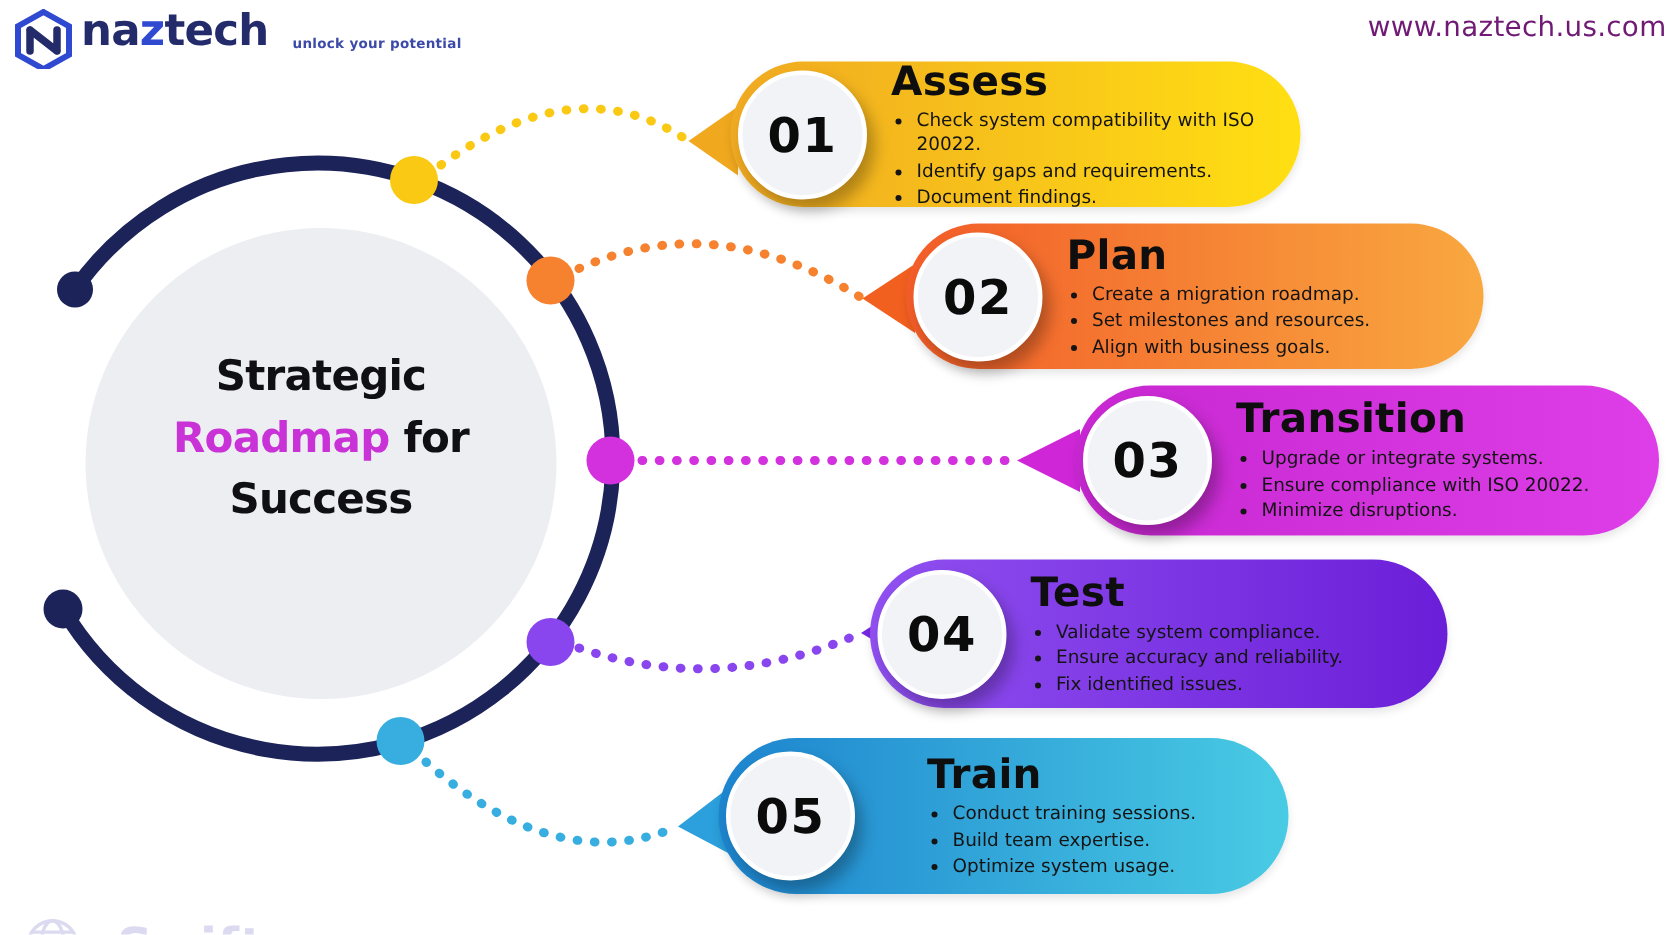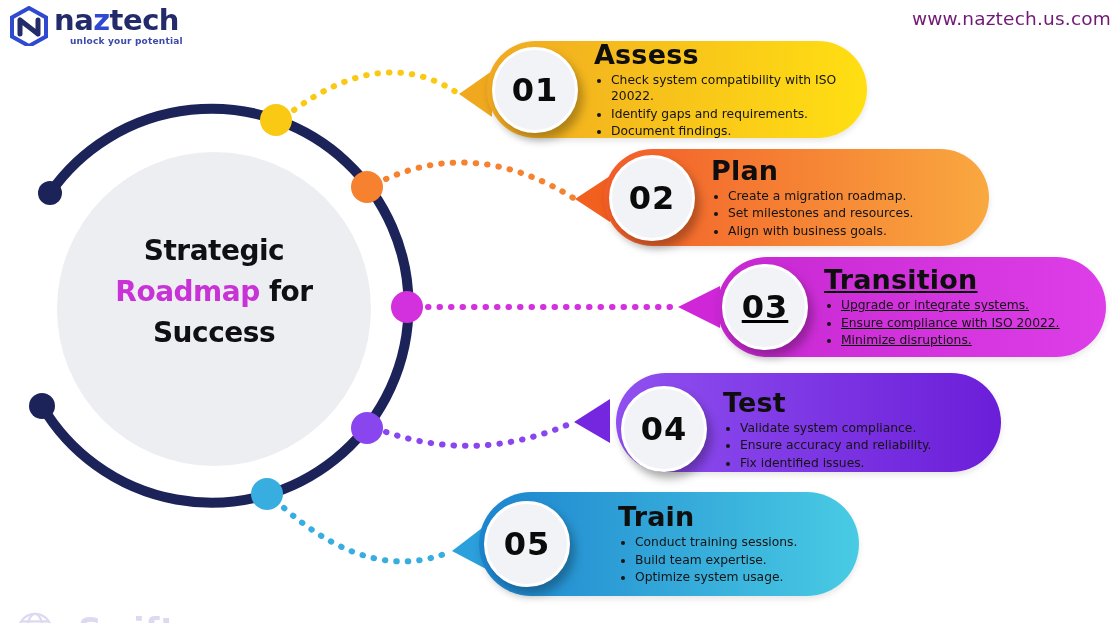--- a/index.html
+++ b/index.html
@@ -4,21 +4,21 @@
 <style>
   html,body{margin:0;padding:0;}
   body{
     width:1113px;height:623px;position:relative;overflow:hidden;
     background:#ffffff;font-family:"DejaVu Sans","Liberation Sans",sans-serif;
   }
   #canvas{position:absolute;left:0;top:0;width:1113px;height:623px;}
 
   
   .brand{position:absolute;left:8px;top:6px;display:flex;align-items:flex-start;gap:4px;}
-  .brand-text{display:flex;flex-direction:column;line-height:1;}
+  .brand-text{display:flex;flex-direction:row;line-height:1;}
   .brand-name{font-size:29px;font-weight:bold;letter-spacing:-0.5px;color:#232B6B;}
   .brand-name .mid{color:#2F49D1;}
   .brand-tagline{font-size:9px;font-weight:bold;color:#3B49A8;align-self:flex-end;margin-top:2px;letter-spacing:0.2px;margin-left:16px;}
   .website{position:absolute;right:2px;top:8px;font-size:18.5px;color:#701a75;letter-spacing:0.2px;}
 
   
   .center-title{
     position:absolute;left:44px;top:230px;width:340px;text-align:center;
     font-size:28px;font-weight:bold;color:#101014;line-height:1.47;letter-spacing:-0.5px;
   }
@@ -115,35 +115,35 @@
   <div class="pill-content">
     <h3 class="pill-title">Plan</h3>
     <ul class="pill-bullets">
       <li>Create a migration roadmap.</li>
       <li>Set milestones and resources.</li>
       <li>Align with business goals.</li>
     </ul>
   </div>
 </div>
 
-<div class="pill" style="left: 717px; top: 257px; width: 389px; height: 100px; background: linear-gradient(90deg, rgb(198, 39, 208), rgb(222, 62, 232)); text-decoration: underline;">
+<div class="pill" style="left: 717px; top: 257px; width: 389px; height: 100px; background: linear-gradient(90deg, rgb(198, 39, 208), rgb(222, 62, 232));">
   <div class="pill-circle">
       <span class="pill-number">03</span>
     </div>
   <div class="pill-content">
     <h3 class="pill-title">Transition</h3>
     <ul class="pill-bullets">
       <li>Upgrade or integrate systems.</li>
       <li>Ensure compliance with ISO 20022.</li>
       <li>Minimize disruptions.</li>
     </ul>
   </div>
 </div>
 
-<div class="pill" style="left: 616px; top: 373px; width: 385px; height: 99px; background: linear-gradient(90deg, rgb(144, 80, 240), rgb(107, 30, 216)); align-items: flex-end;">
+<div class="pill" style="left: 580px; top: 373px; width: 385px; height: 99px; background: linear-gradient(90deg, rgb(144, 80, 240), rgb(107, 30, 216));">
   <div class="pill-circle">
       <span class="pill-number">04</span>
     </div>
   <div class="pill-content">
     <h3 class="pill-title">Test</h3>
     <ul class="pill-bullets">
       <li>Validate system compliance.</li>
       <li>Ensure accuracy and reliability.</li>
       <li>Fix identified issues.</li>
     </ul>

